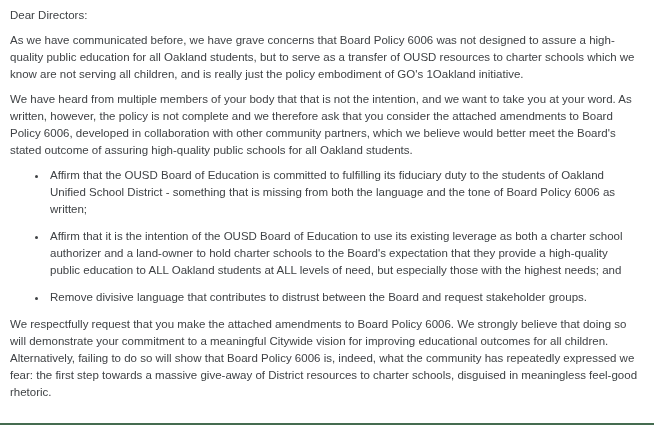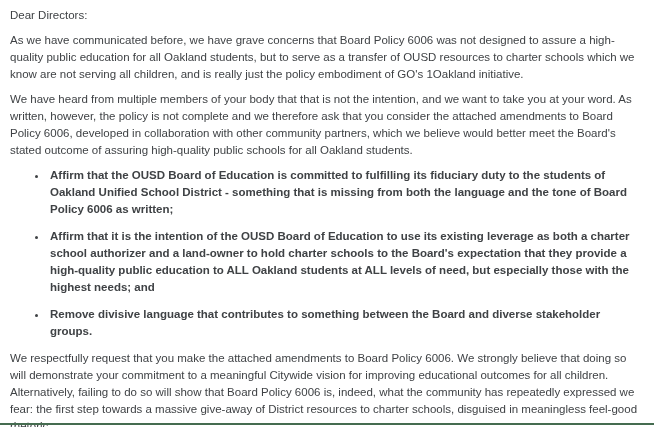--- a/index.html
+++ b/index.html
@@ -24,21 +24,20 @@
     margin: 0 0 8px 0;
   }
   ul.amendments {
     margin: 2px 0 10px 0;
     padding-left: 38px;
     list-style: disc outside;
   }
   ul.amendments li {
     margin: 0 0 10px 0;
     padding-left: 2px;
-    font-weight: bold;
   }
   .bottom-rule {
     position: absolute;
     left: 0;
     right: 0;
     bottom: 2px;
     height: 2px;
   }
 </style>
 </head>
@@ -49,20 +48,20 @@
   <p>Dear Directors:</p>
 
   <p>As we have communicated before, we have grave concerns that Board Policy 6006 was not designed to assure a high-quality public education for all Oakland students, but to serve as a transfer of OUSD resources to charter schools which we know are not serving all children, and is really just the policy embodiment of GO's 1Oakland initiative.</p>
 
   <p>We have heard from multiple members of your body that that is not the intention, and we want to take you at your word. As written, however, the policy is not complete and we therefore ask that you consider the attached amendments to Board Policy 6006, developed in collaboration with other community partners, which we believe would better meet the Board's stated outcome of assuring high-quality public schools for all Oakland students.</p>
 
 
   <ul class="amendments">
     <li>Affirm that the OUSD Board of Education is committed to fulfilling its fiduciary duty to the students of Oakland Unified School District - something that is missing from both the language and the tone of Board Policy 6006 as written;</li>
     <li>Affirm that it is the intention of the OUSD Board of Education to use its existing leverage as both a charter school authorizer and a land-owner to hold charter schools to the Board's expectation that they provide a high-quality public education to ALL Oakland students at ALL levels of need, but especially those with the highest needs; and</li>
-    <li>Remove divisive language that contributes to something between the Board and diverse stakeholder groups.</li>
+    <li>Remove divisive language that contributes to distrust between the Board and request stakeholder groups.</li>
   </ul>
 
   <p>We respectfully request that you make the attached amendments to Board Policy 6006. We strongly believe that doing so will demonstrate your commitment to a meaningful Citywide vision for improving educational outcomes for all children. Alternatively, failing to do so will show that Board Policy 6006 is, indeed, what the community has repeatedly expressed we fear: the first step towards a massive give-away of District resources to charter schools, disguised in meaningless feel-good rhetoric.</p>
 
 </div>
 
 <div class="bottom-rule" style="background: rgb(69, 108, 80);"></div>
 
 </body></html>

